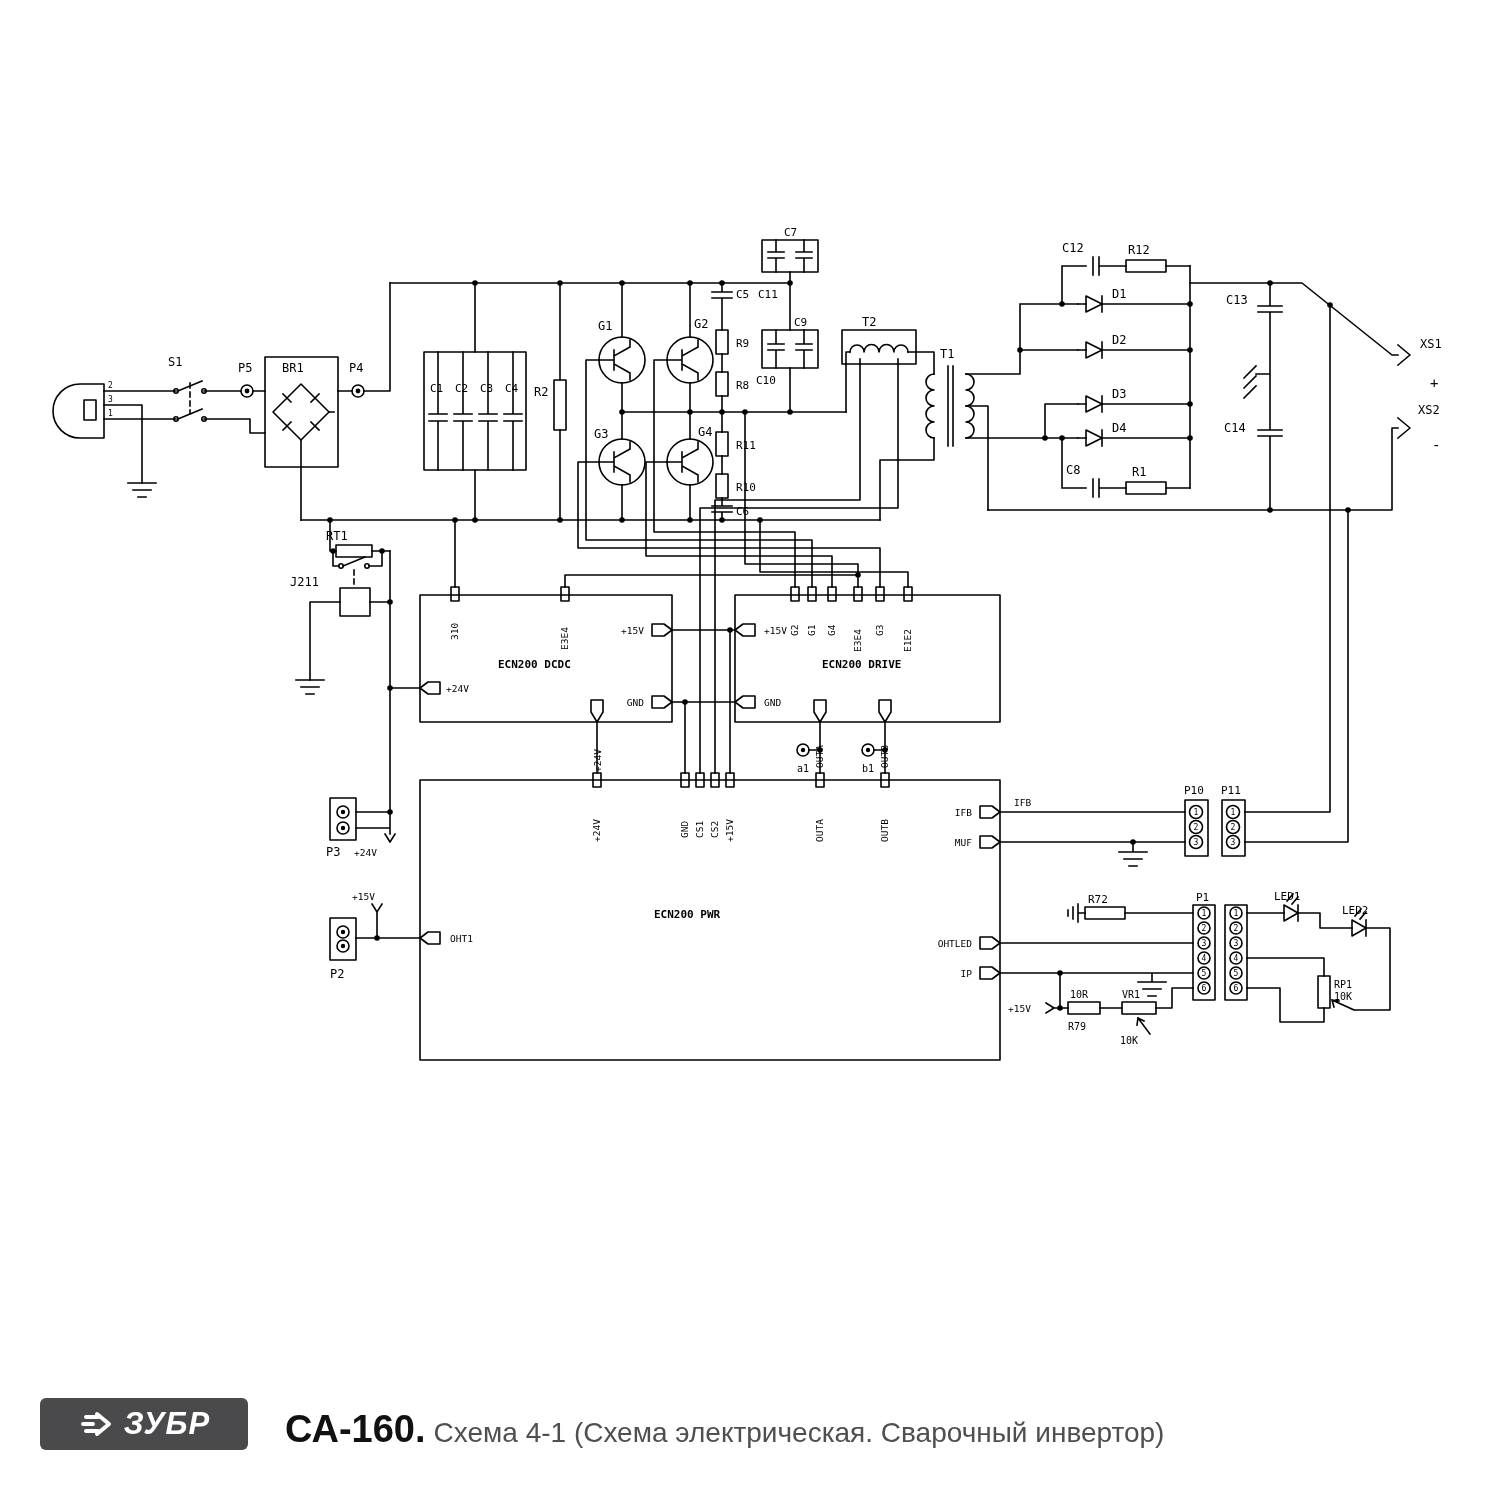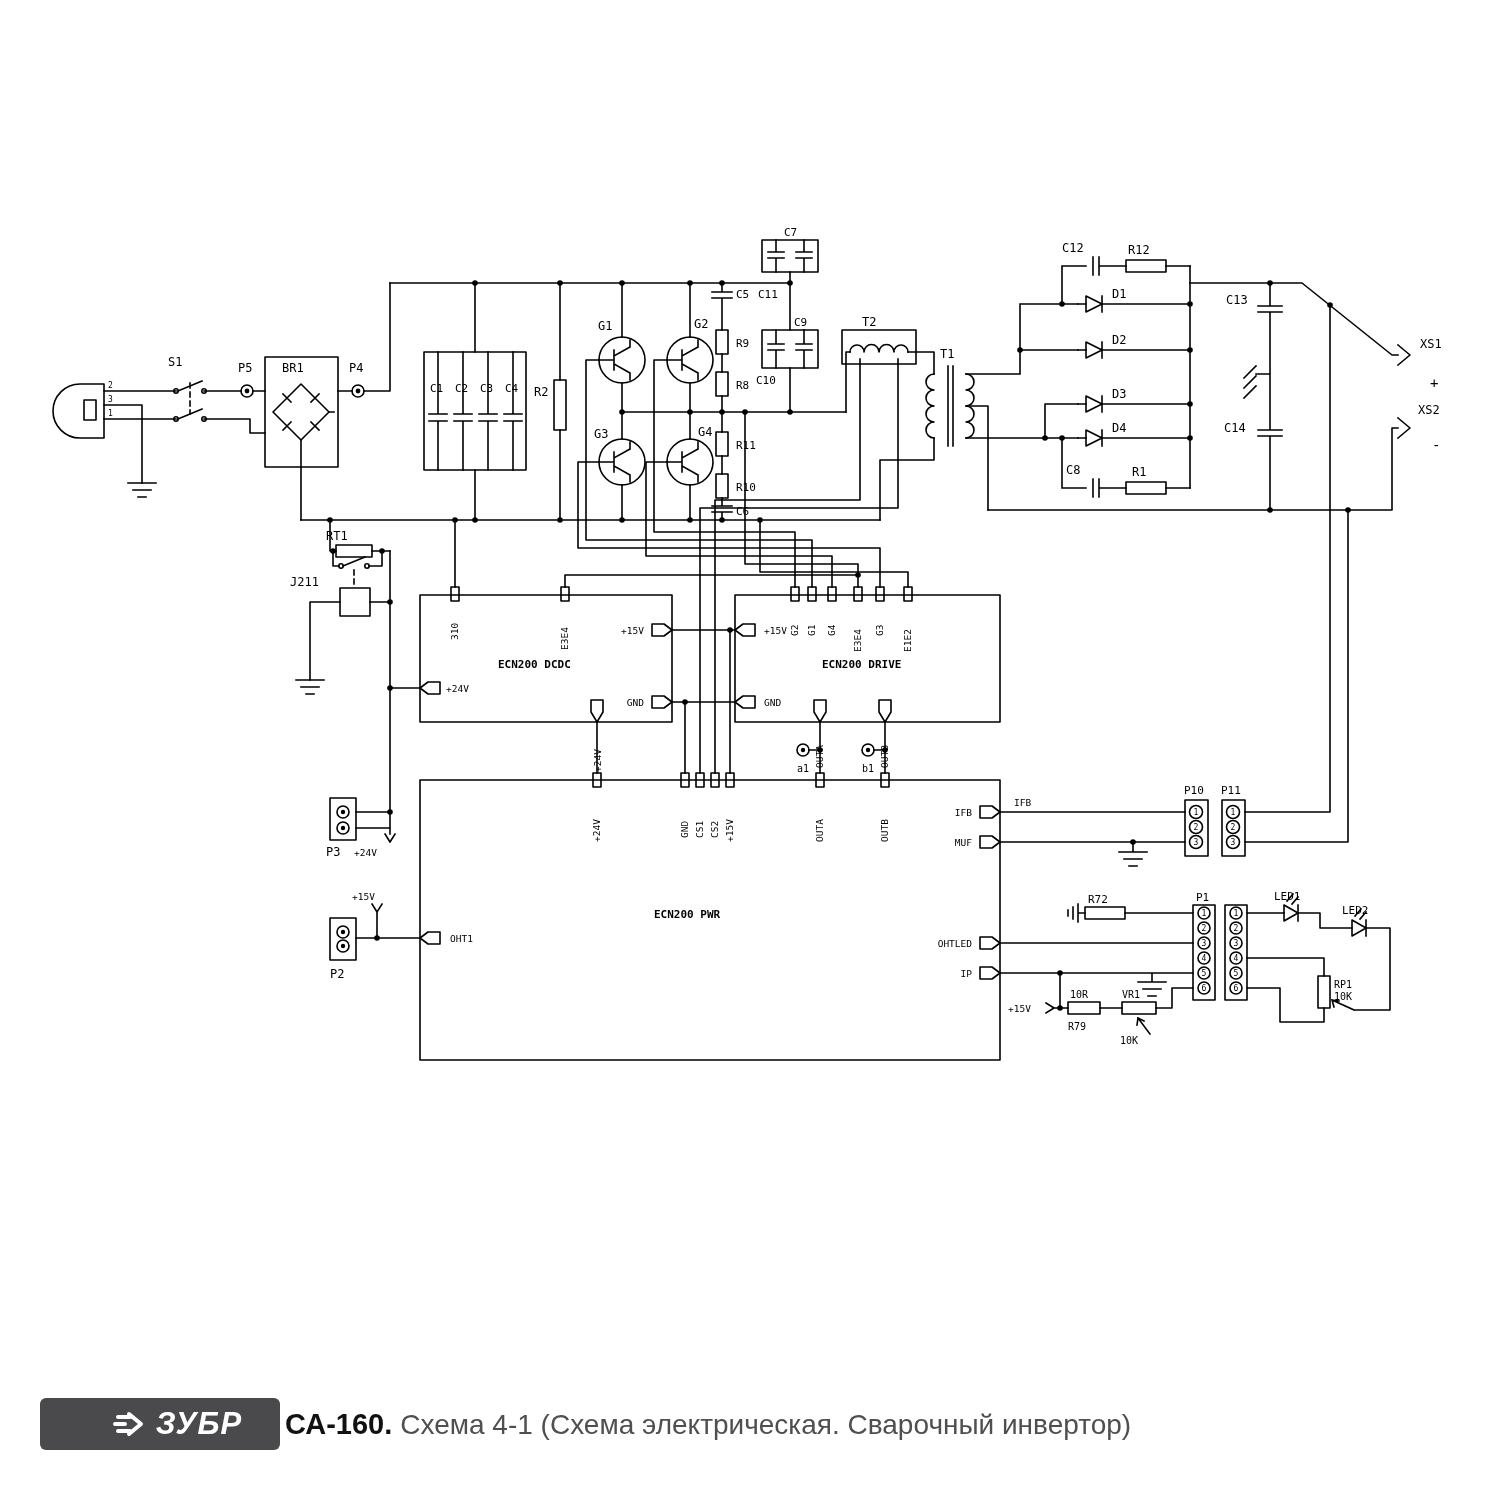--- a/index.html
+++ b/index.html
@@ -11,24 +11,24 @@
   .t{font:12px "DejaVu Sans Mono",monospace;fill:#000;}
   .t14{font:14px "DejaVu Sans Mono",monospace;fill:#000;}
   .t11{font:11px "DejaVu Sans Mono",monospace;fill:#000;}
   .t10{font:10px "DejaVu Sans Mono",monospace;fill:#000;}
   .t9{font:9.5px "DejaVu Sans Mono",monospace;fill:#000;}
   .t8{font:8px "DejaVu Sans Mono",monospace;fill:#000;}
   .b{font-weight:bold;}
   .tm{text-anchor:middle;}
   .te{text-anchor:end;}
   .footer{position:absolute;left:0;top:1390px;width:1500px;height:110px;background:#fff;}
-  .logo-box{position:absolute;left:40px;top:8px;width:208px;height:52px;background:#4a4a4c;border-radius:6px;display:flex;align-items:center;justify-content:center;gap:10px;padding-left:32px;}
+  .logo-box{position:absolute;left:40px;top:8px;width:208px;height:52px;background:#4a4a4c;border-radius:6px;display:flex;align-items:center;justify-content:center;gap:10px;}
   .logo-text{color:#fff;font-style:italic;font-weight:bold;font-size:31px;letter-spacing:1px;font-family:"Liberation Sans",sans-serif;}
   .caption{position:absolute;left:285px;top:18px;font-size:28px;color:#4f4f4f;white-space:nowrap;}
-  .model{font-weight:bold;color:#111;font-size:29px;margin-right:8px;margin-top:48px;}
+  .model{font-weight:bold;color:#111;font-size:38px;margin-right:8px;margin-top:48px;}
 </style>
 </head>
 <body>
 
 <div class="page">
 <svg class="schematic" width="1500" height="1360" viewBox="0 0 1500 1360">
 
   <g>
     <path class="w" d="M104,384 H80 A27,27 0 0 0 80,438 H104 Z M84,400 h12 v20 h-12 z"></path>
     <path class="w" d="M104,391 H176 M204,391 H241 M253,391 H265 M104,405 H142 V483 M104,419 H176 M204,419 H250 V433 H265"></path>

